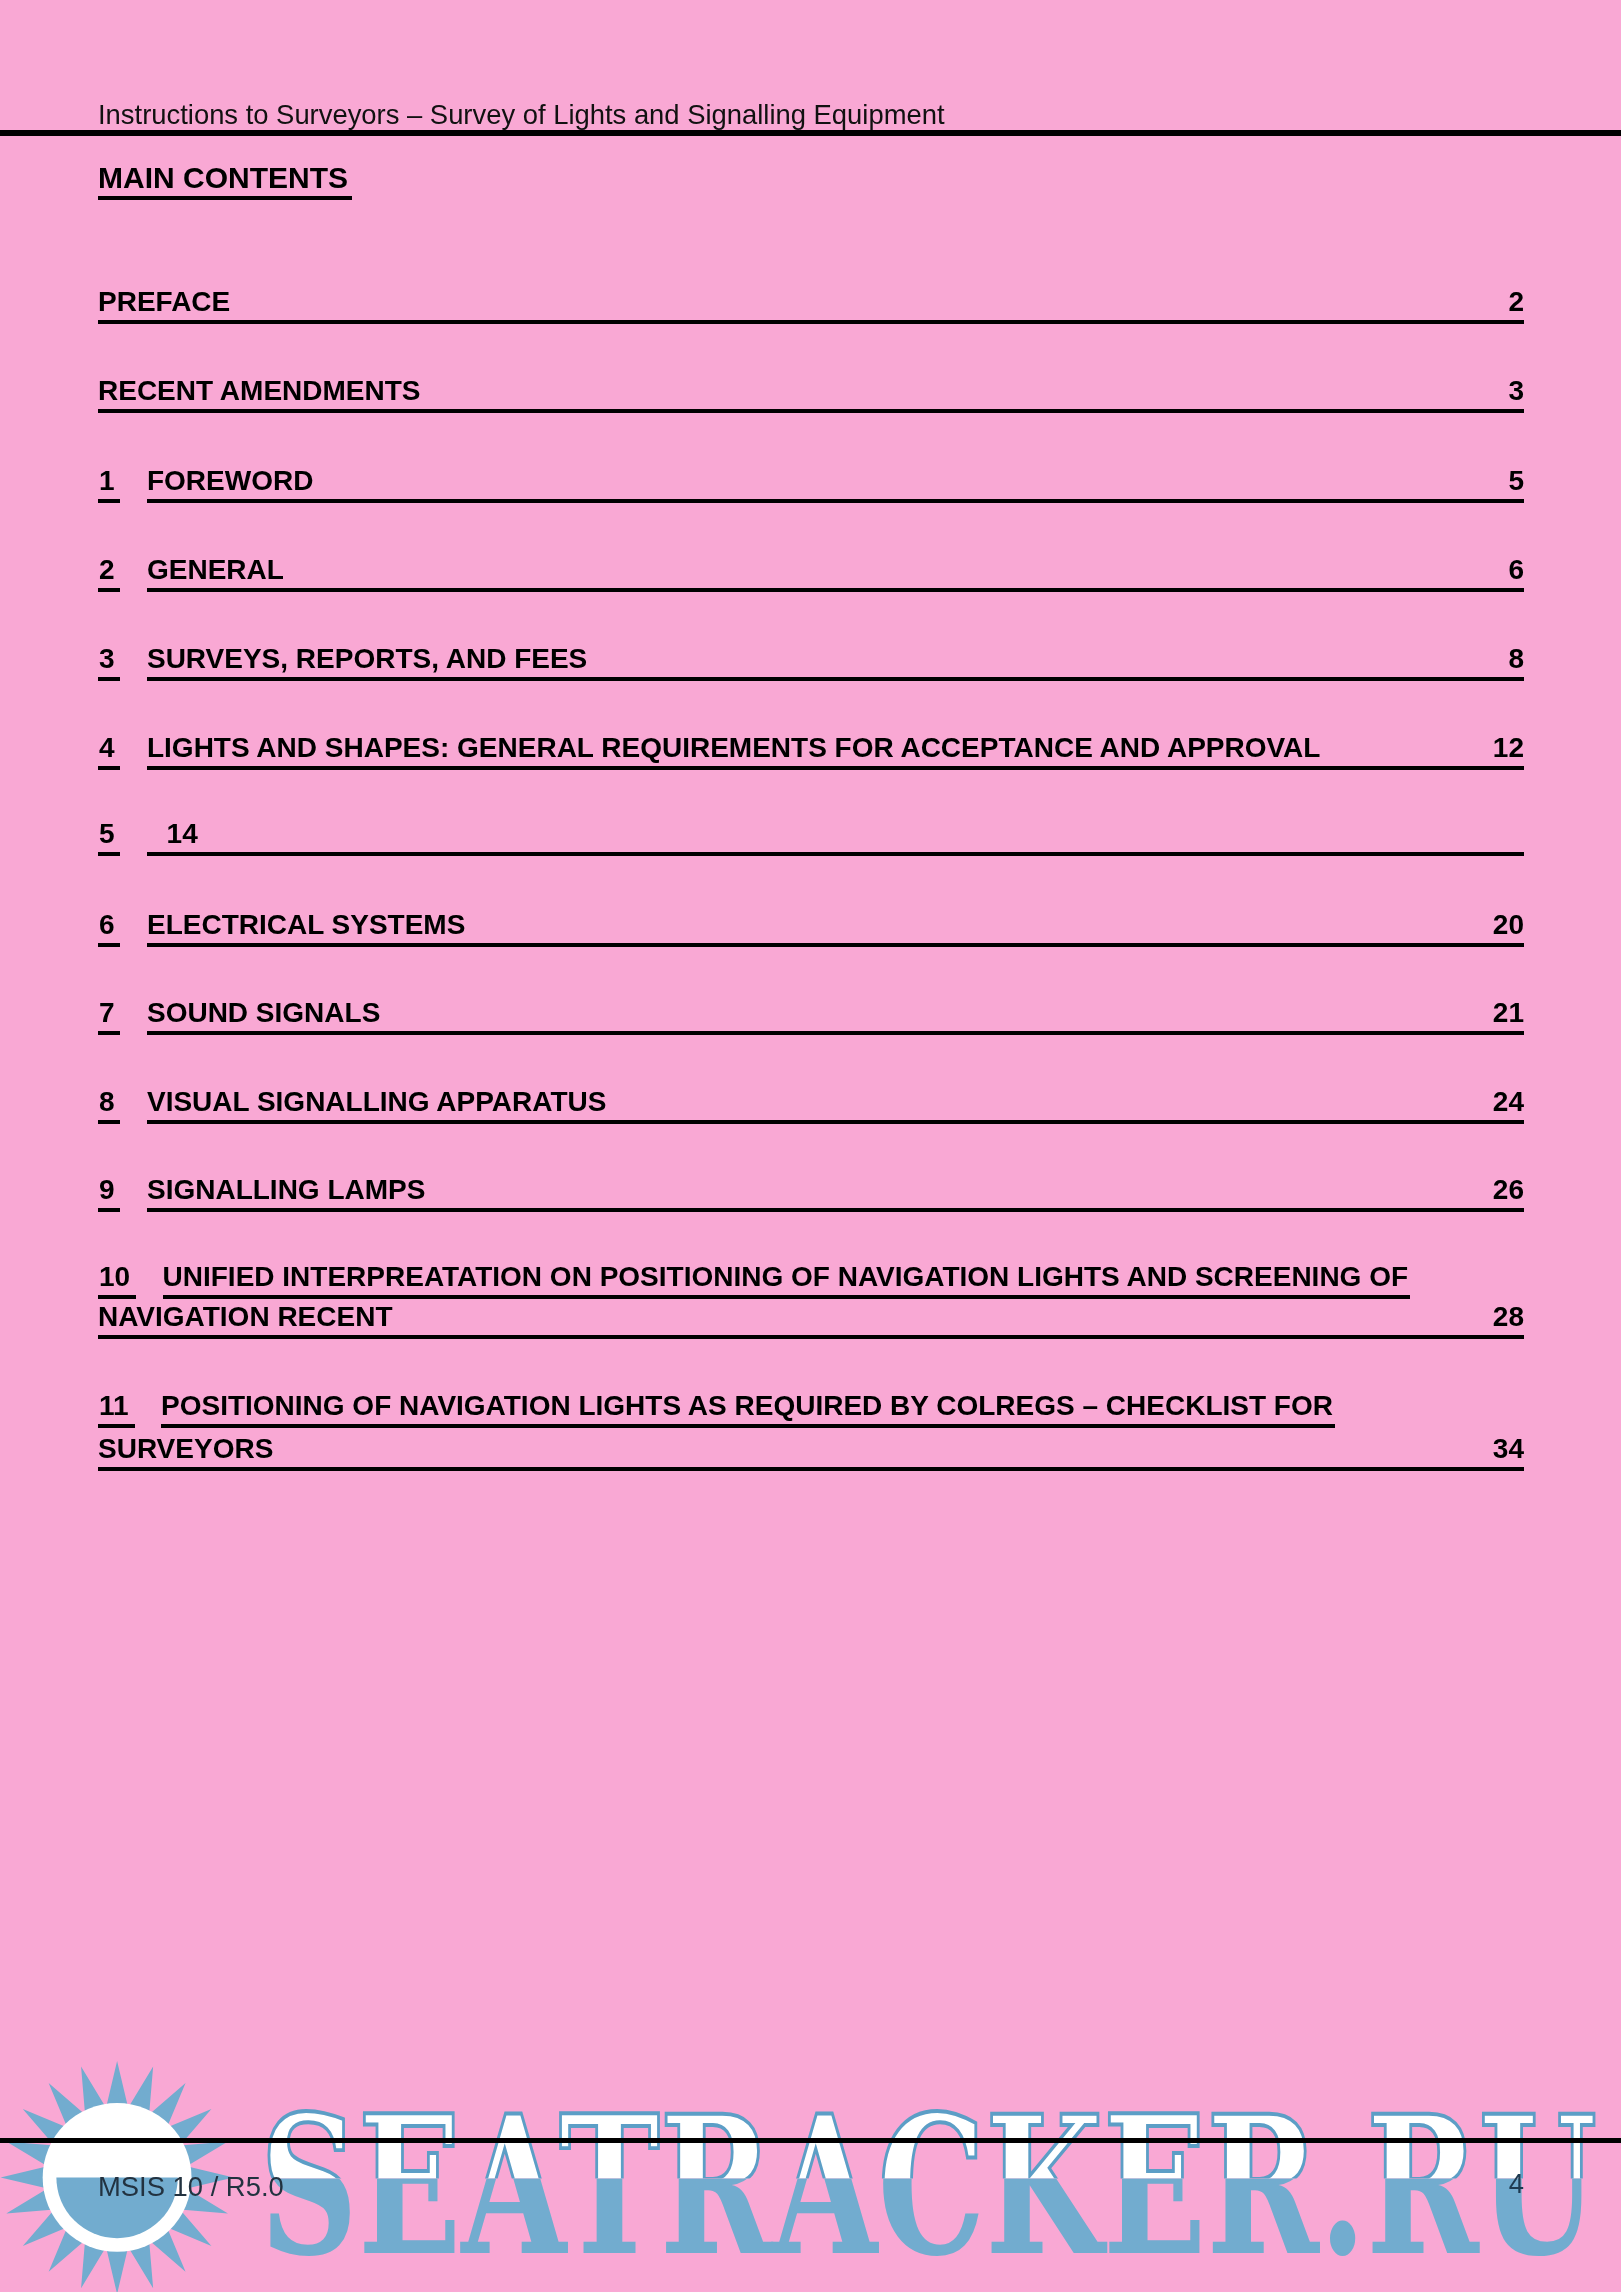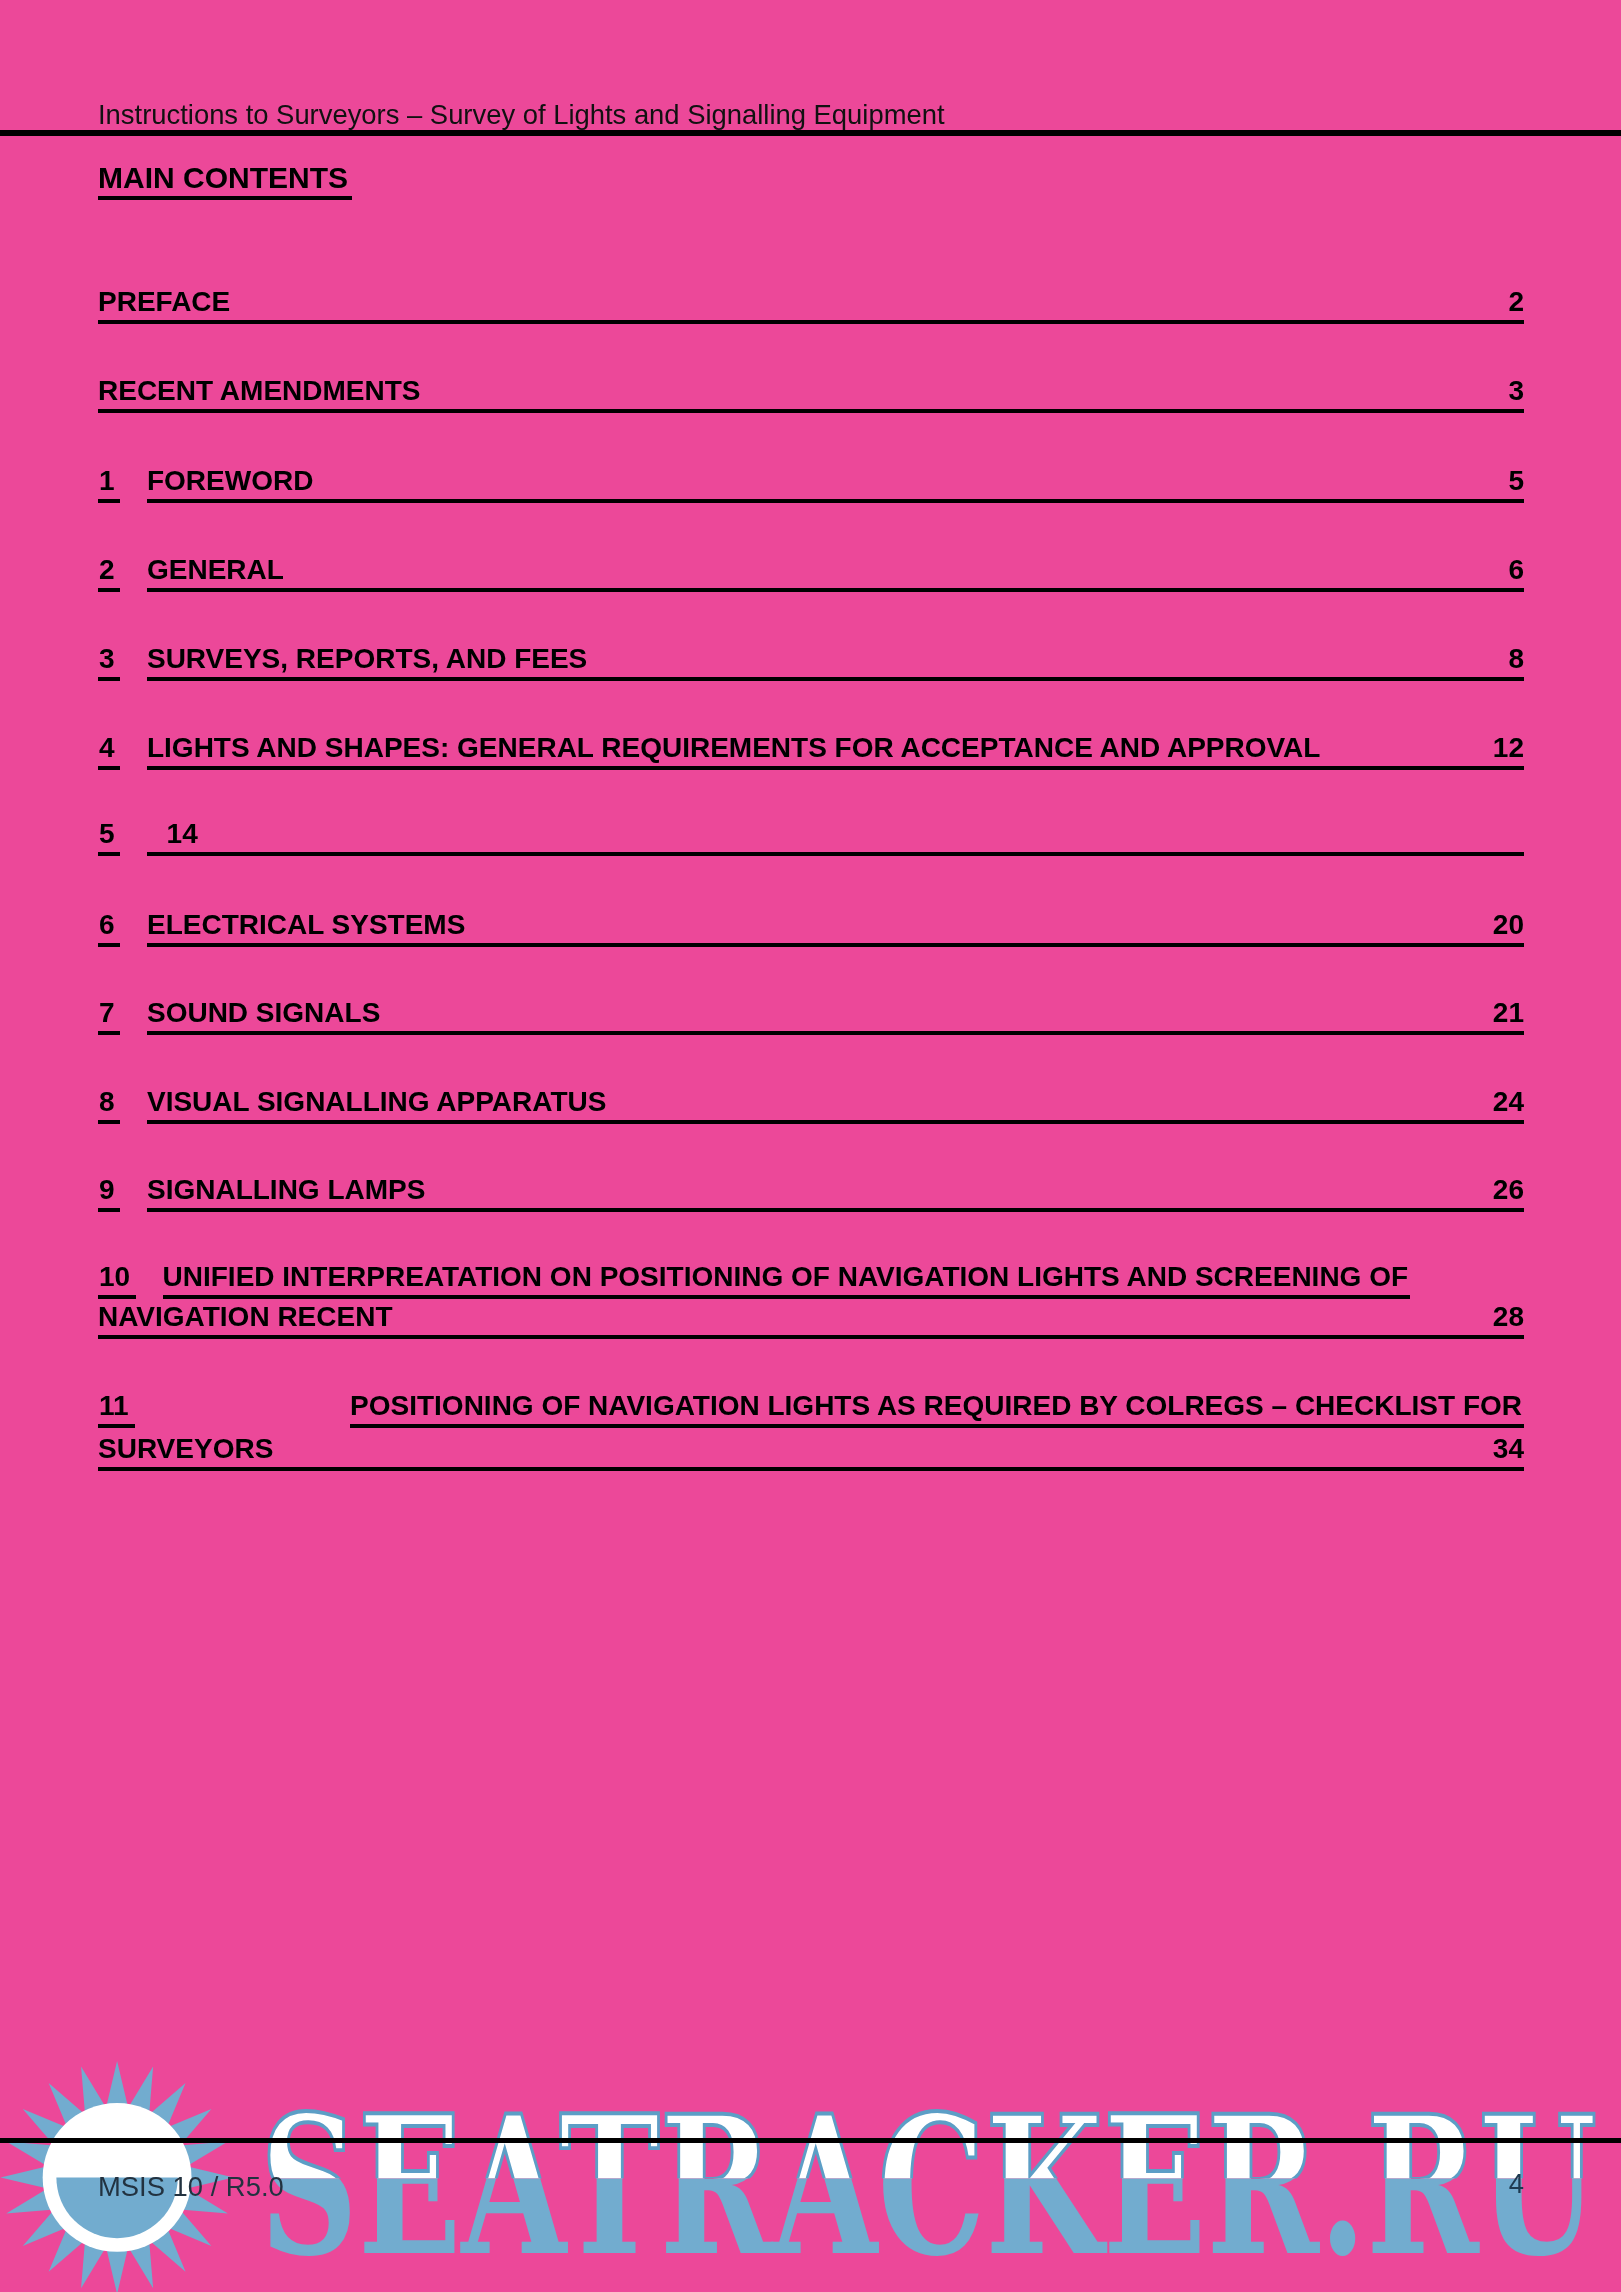--- a/index.html
+++ b/index.html
@@ -1,19 +1,19 @@
 <!DOCTYPE html>
 <html><head>
 <meta charset="utf-8">
 <style>
   html,body{margin:0;padding:0;background:#888;}
   #page{
     position:relative;
     width:1621px;height:2293px;
-    background:#ec4899;
+    background:#f9a8d4;
     overflow:hidden;
     font-family:"Liberation Sans","DejaVu Sans",sans-serif;
     color:#000;
     --wm-blue:#72ACCF;
     --wm-stroke:#5C9EC6;
   }
   .doc-header{
     position:absolute;left:98px;top:101px;
     font-size:27.4px;line-height:1;font-weight:400;color:#111;
     white-space:nowrap;z-index:2;
@@ -157,21 +157,21 @@
       <div class="toc-row" style="top: 1263px;">
         <span class="toc-num">10</span>
         <span class="toc-l1">UNIFIED INTERPREATATION ON POSITIONING OF NAVIGATION LIGHTS AND SCREENING OF</span>
       </div>
       <div class="toc-row" style="top: 1303px;">
         <span class="toc-main">
           <span class="toc-title">NAVIGATION RECENT</span>
           <span class="toc-page">28</span>
         </span>
       </div>
-      <div class="toc-row" style="top: 1392px; justify-content: space-between;">
+      <div class="toc-row" style="top: 1392px;">
         <span class="toc-num">11</span>
         <span class="toc-l1">POSITIONING OF NAVIGATION LIGHTS AS REQUIRED BY COLREGS – CHECKLIST FOR</span>
       </div>
       <div class="toc-row" style="top: 1435px;">
         <span class="toc-main">
           <span class="toc-title">SURVEYORS</span>
           <span class="toc-page">34</span>
         </span>
       </div>
     </div>

